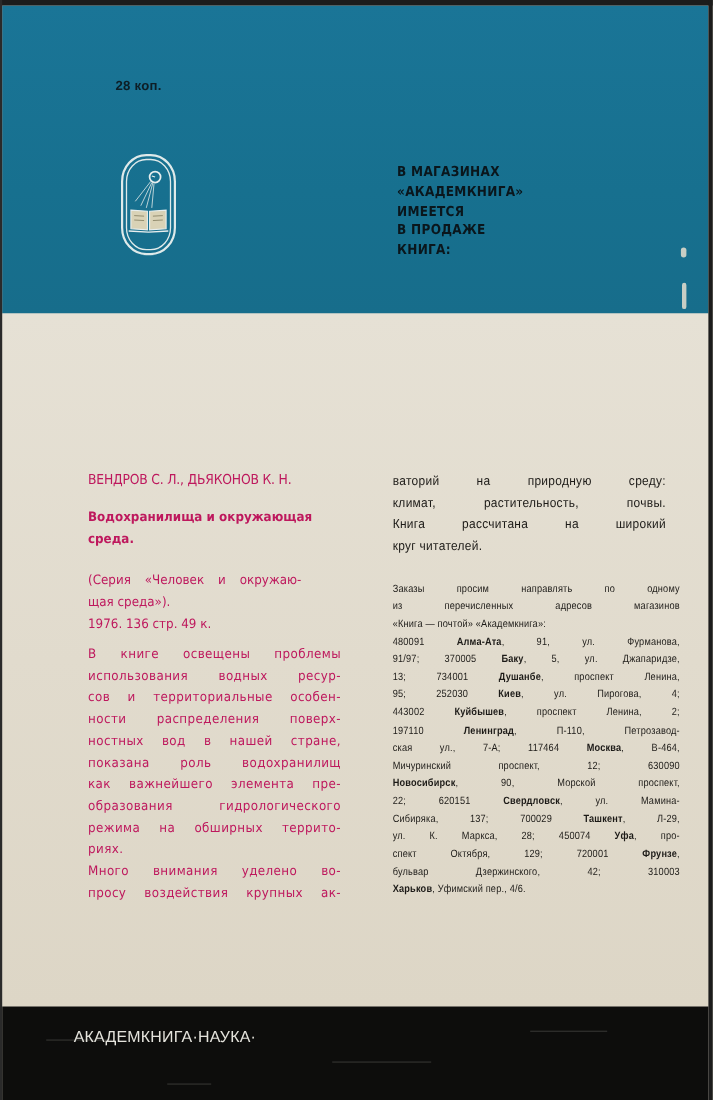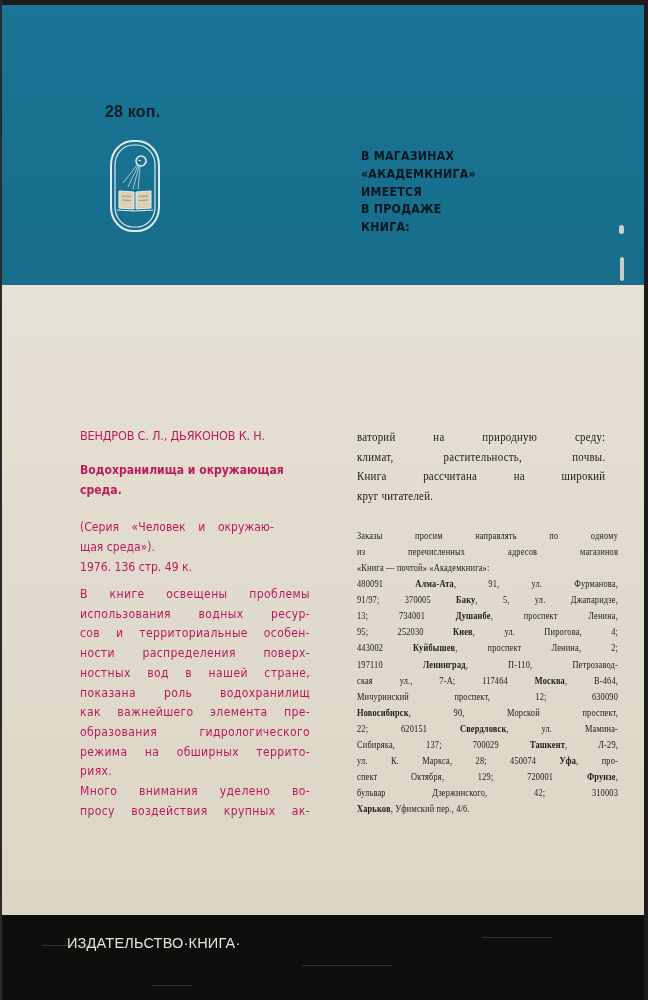--- a/index.html
+++ b/index.html
@@ -11,21 +11,21 @@
     .frame-top { position:absolute; left:0; top:0; width:648px; height:5px; background:#1c1c1c; }
     .frame-right { position:absolute; right:0; top:0; width:4px; height:1000px; background:#1c1c1c; }
     .frame-left { position:absolute; left:0; top:0; width:2px; height:1000px; background:#2a2a2a; }
     .blue-band {
       position: absolute; left: 2px; top: 5px; width: 642px; height: 280px;
       background: linear-gradient(180deg, #1a7597 0%, #17708f 60%, #176d8b 100%);
     }
     .price {
       position: absolute; left: 103px; top: 66px;
       font-family: "Liberation Sans", sans-serif; font-weight: bold;
-      font-size: 16px; color: #0d1e26; letter-spacing: 0.2px; margin-top: 32px;
+      font-size: 12px; color: #0d1e26; letter-spacing: 0.2px;
     }
     .logo { position: absolute; left: 107px; top: 134px; width: 52px; height: 94px; }
     .promo {
       position: absolute; left: 359px; top: 142px;
       font-family: "DejaVu Sans", sans-serif; font-weight: bold;
       font-size: 12.5px; line-height: 17.8px; color: #0a161c;
       letter-spacing: 0.3px; transform: scaleX(0.88); transform-origin: left top;
     }
     .promo div { white-space: nowrap; }
     .nick { position:absolute; width:5px; border-radius:3px; background:#e8dfcf; opacity:0.85; }
@@ -51,21 +51,21 @@
     }
     .series .l1 { word-spacing: 10px; }
     .desc {
       margin-top: 8px; font-size: 11.8px; line-height: 19.7px; width: 250px;
       transform: scaleX(0.92); transform-origin: left top; letter-spacing: 0.4px;
     }
     .desc div { white-space: nowrap; text-align-last: justify; text-align: justify; }
     .desc div.last { text-align-last: left; }
     .col-right {
       position: absolute; left: 357px; top: 428px; width: 250px;
-      font-family: Liberation Serif, serif; color: #1c1a17;
+      font-family: Liberation Sans, sans-serif; color: #1c1a17;
     }
     .cont {
       font-size: 11.8px; line-height: 19.7px; width: 270px;
       transform: scaleX(0.92); transform-origin: left top; letter-spacing: 0.3px;
     }
     .cont div { white-space: nowrap; text-align: justify; text-align-last: justify; }
     .cont div.last { text-align-last: left; }
     .orders {
       margin-top: 21px; font-size: 9.6px; line-height: 16.1px; width: 300px;
       transform: scaleX(0.87); transform-origin: left top; letter-spacing: 0.2px;
@@ -180,18 +180,18 @@
         </div>
     </div>
   </div>
 
   <div class="black-band">
     <div class="scratch" style="left:40px; top:30px; width:60px;"></div>
     <div class="scratch" style="left:300px; top:50px; width:90px;"></div>
     <div class="scratch" style="left:480px; top:22px; width:70px;"></div>
     <div class="scratch" style="left:150px; top:70px; width:40px;"></div>
   </div>
-  <div class="publisher">ИЗДАТЕЛЬСТВО·КНИГА·</div>
+  <div class="publisher">АКАДЕМКНИГА·НАУКА·</div>
 
   <div class="frame-top"></div>
   <div class="frame-left"></div>
   <div class="frame-right"></div>
 </div>
 
 </body></html>

